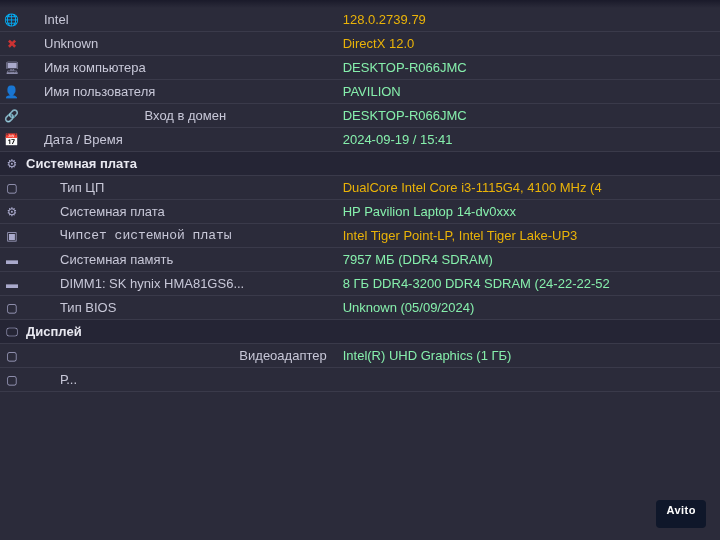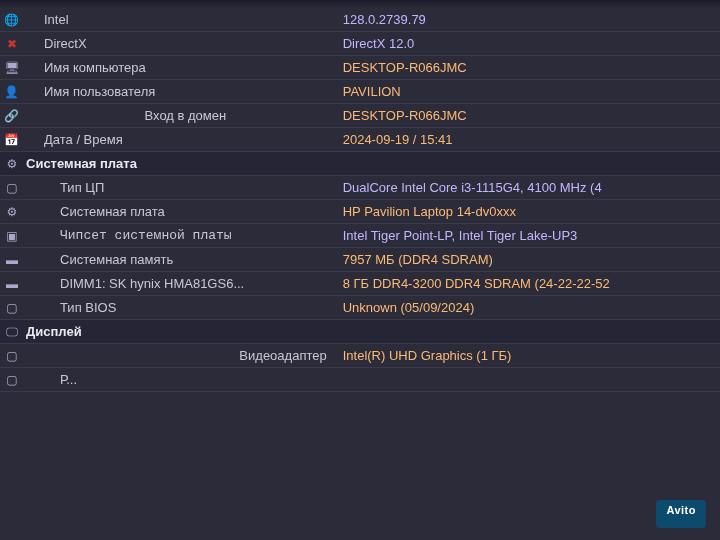--- a/index.html
+++ b/index.html
@@ -41,26 +41,26 @@
     .row-label {
       padding: 4px 8px 4px 2px;
       color: #c8c8d8;
       white-space: nowrap;
       vertical-align: middle;
       min-width: 180px;
     }
 
     .row-value {
       padding: 4px 8px;
-      color: #fdba74;
+      color: #86efac;
       vertical-align: middle;
     }
 
     .row-value.link-blue {
-      color: #c4b5fd;
+      color: #eab308;
     }
 
     .section-header {
       background: #252535;
     }
 
     .section-header .row-label {
       color: #e8e8f0;
       font-weight: 600;
       padding-left: 2px;
@@ -79,21 +79,21 @@
     .icon-ram { color: #aaaacc; font-size: 11px; }
     .icon-dimm { color: #aaaacc; font-size: 11px; }
     .icon-bios { color: #aaaacc; font-size: 11px; }
     .icon-display { color: #aaaacc; font-size: 11px; }
     .icon-gpu { color: #aaaacc; font-size: 11px; }
 
     .avito-badge {
       position: absolute;
       bottom: 12px;
       right: 14px;
-      background: #0c4a6e;
+      background: #0f172a;
       color: white;
       font-size: 16px;
       font-weight: bold;
       padding: 4px 10px;
       border-radius: 4px;
       letter-spacing: 0.5px;
     }
 
     .avito-badge span {
       font-size: 11px;
@@ -112,21 +112,21 @@
   <div class="top-fade"></div>
   <table class="info-table">
     <tbody id="table-body">
         <tr>
           <td class="row-icon"><span class="icon-edge" style="font-size: 12px;">🌐</span></td>
           <td class="row-label" style="padding-left: 20px;">Intel</td>
           <td class="row-value link-blue">128.0.2739.79</td>
         </tr>
         <tr>
           <td class="row-icon"><span class="icon-directx" style="font-size: 12px;">✖</span></td>
-          <td class="row-label" style="padding-left: 20px;">DirectX</td>
+          <td class="row-label" style="padding-left: 20px;">Unknown</td>
           <td class="row-value link-blue">DirectX 12.0</td>
         </tr>
         <tr>
           <td class="row-icon"><span class="icon-computer" style="font-size: 12px;">🖥</span></td>
           <td class="row-label" style="padding-left: 20px;">Имя компьютера</td>
           <td class="row-value">DESKTOP-R066JMC</td>
         </tr>
         <tr>
           <td class="row-icon"><span class="icon-user" style="font-size: 12px;">👤</span></td>
           <td class="row-label" style="padding-left: 20px;">Имя пользователя</td>

